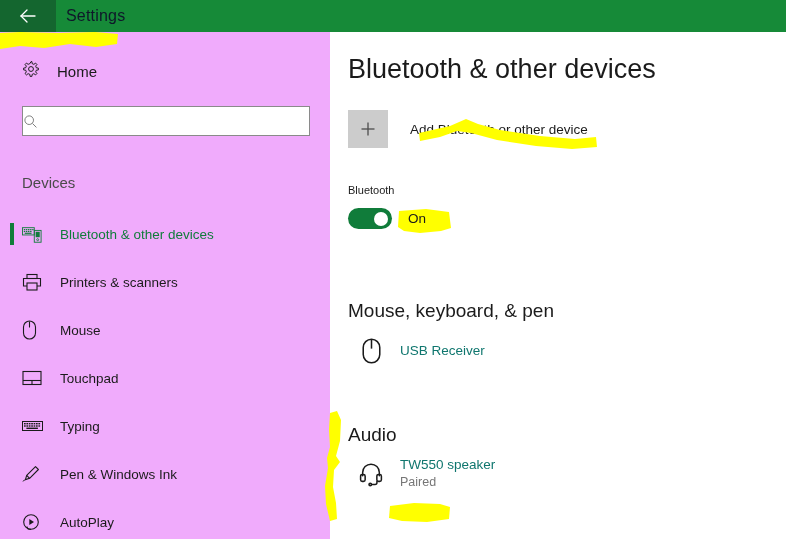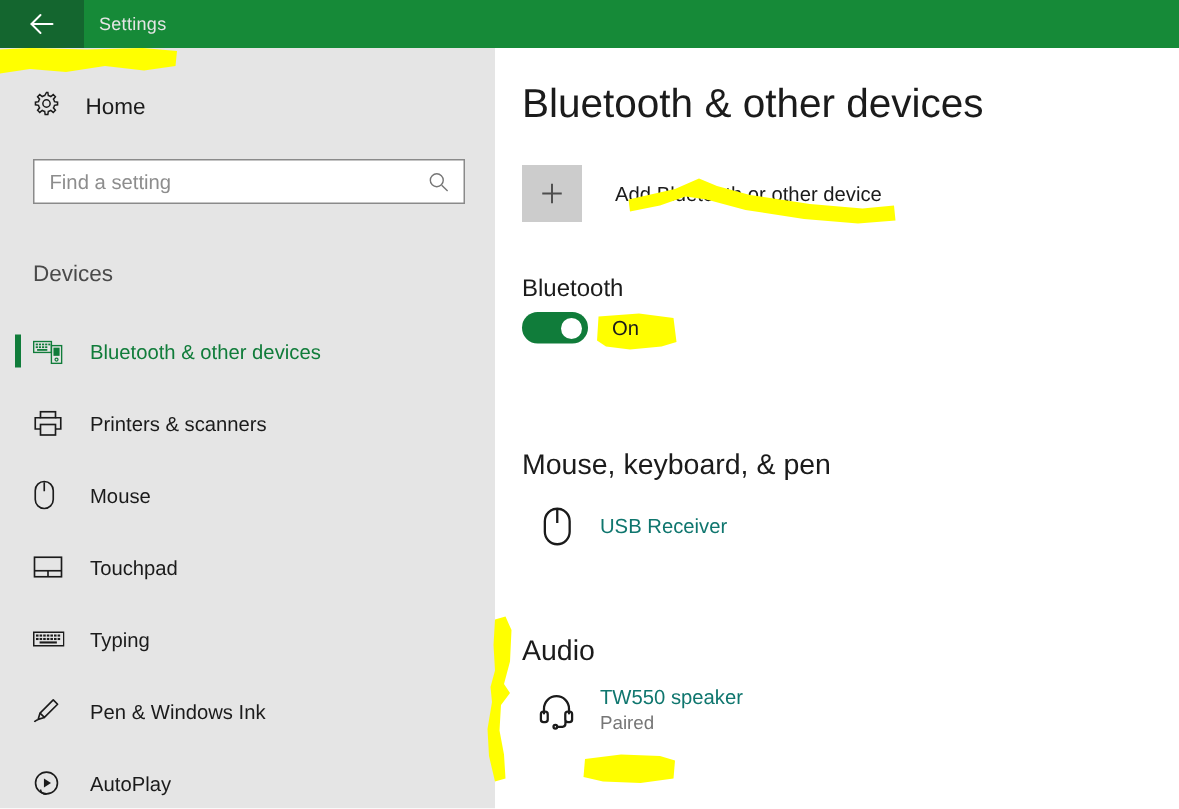--- a/index.html
+++ b/index.html
@@ -25,31 +25,31 @@
     display: flex; align-items: center;
   }
   .back-btn {
     width: 56px; height: 32px;
     background: #14662f;
     display: flex; align-items: center; justify-content: center;
     cursor: pointer;
   }
   .back-btn svg { display: block; }
   .titlebar-text {
-    color: #e5e5e5;
-    font-size: 12px;
+    color: #0f172a;
+    font-size: 16px;
     margin-left: 10px;
     letter-spacing: .2px;
   }
 
   
   .leftpane {
     position: absolute; left: 0; top: 32px;
     width: 330px; height: 507px;
-    background: #e5e5e5;
+    background: #f0abfc;
   }
   .home-row {
     position: absolute; left: 22px; top: 28px;
     display: flex; align-items: center; gap: 17px;
     cursor: pointer;
   }
   .home-label { font-size: 15px; color: #1b1b1b; }
 
   .search-box {
     position: absolute; left: 22px; top: 74px;
@@ -130,21 +130,21 @@
     display: flex; align-items: center; justify-content: center;
   }
   .plus-btn svg { display: block; }
   .add-label {
     font-size: 13.5px; color: #1b1b1b;
     margin-left: 22px; white-space: nowrap;
   }
 
   .bt-label {
     position: absolute; left: 18px; top: 152px;
-    font-size: 16px; color: #1b1b1b;
+    font-size: 11px; color: #1b1b1b;
   }
   .toggle-row {
     position: absolute; left: 18px; top: 176px;
     display: flex; align-items: center;
   }
   .toggle {
     width: 44px; height: 21px;
     border-radius: 11px;
     background: #107c3a;
     position: relative;
@@ -227,21 +227,20 @@
                      L8.65 15.9 A6.2 6.2 0 0 1 6.8 15.13 L5 16.6 L3.4 15 L4.87 13.2
                      A6.2 6.2 0 0 1 4.1 11.35 L1.8 11 L1.8 9 L4.1 8.65 A6.2 6.2 0 0 1 4.87 6.8
                      L3.4 5 L5 3.4 L6.8 4.87 A6.2 6.2 0 0 1 8.65 4.1 Z"></path>
           </g>
         </svg>
       </span>
       <span class="home-label">Home</span>
     </div>
 
     <div class="search-box">
-      <input type="text" placeholder="Find a setting" style="">
       <span class="search-icon">
         <svg width="15" height="15" viewBox="0 0 16 16">
           <circle cx="6.6" cy="6.6" r="4.6" fill="none" stroke="#767676" stroke-width="1"></circle>
           <line x1="10.1" y1="10.1" x2="14.3" y2="14.3" stroke="#767676" stroke-width="1"></line>
         </svg>
       </span>
     </div>
 
     <div class="group-header">Devices</div>
 

